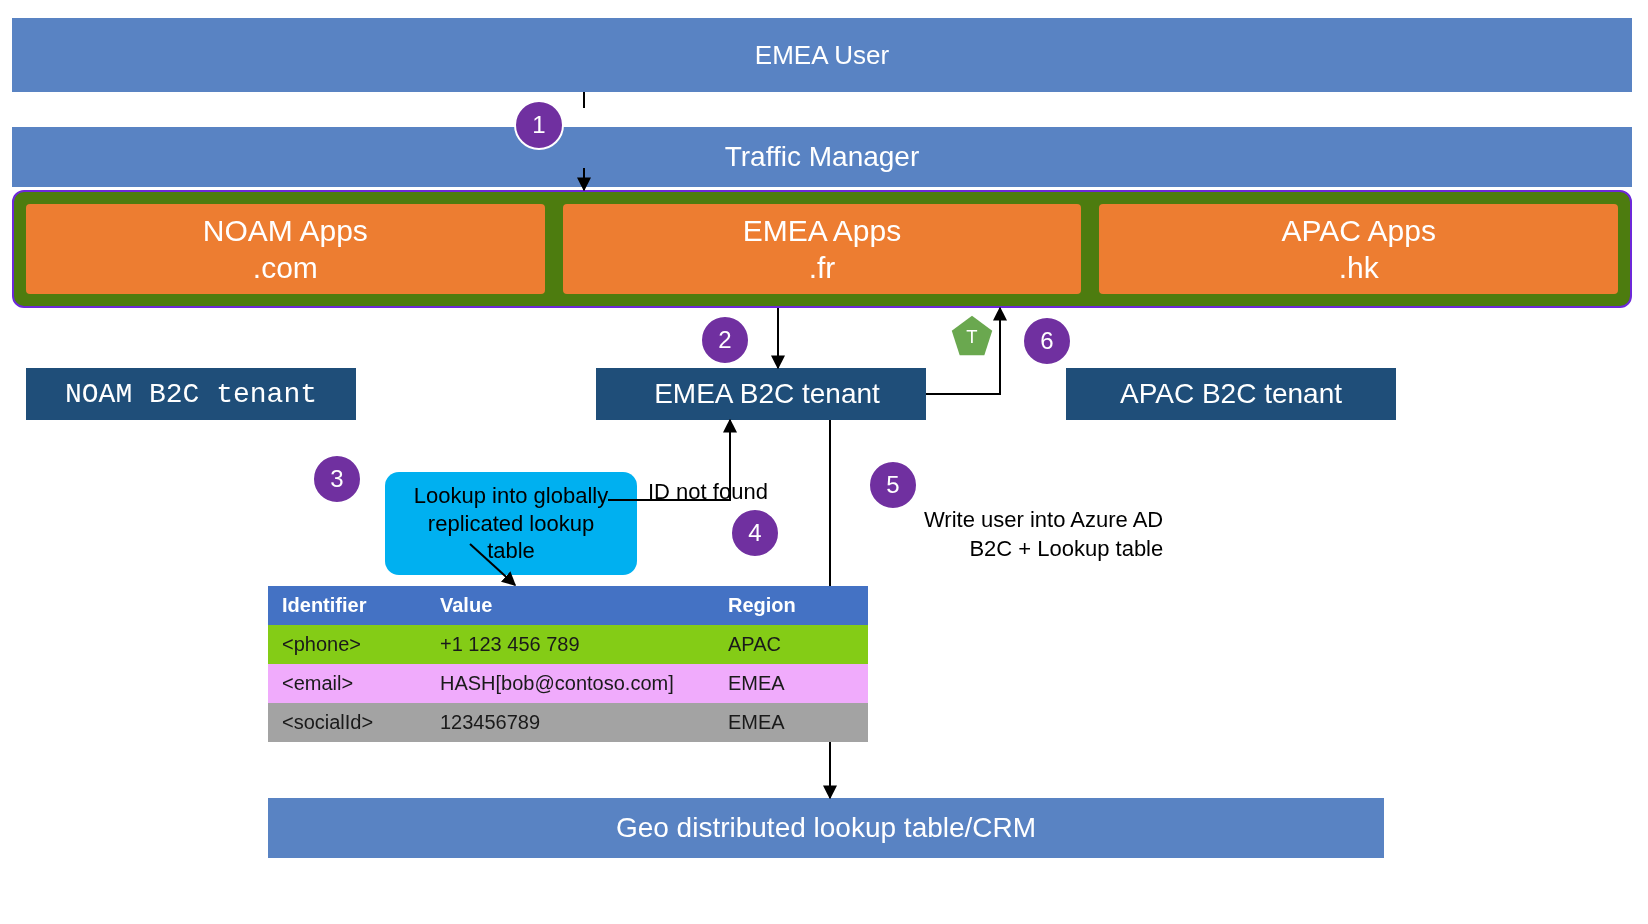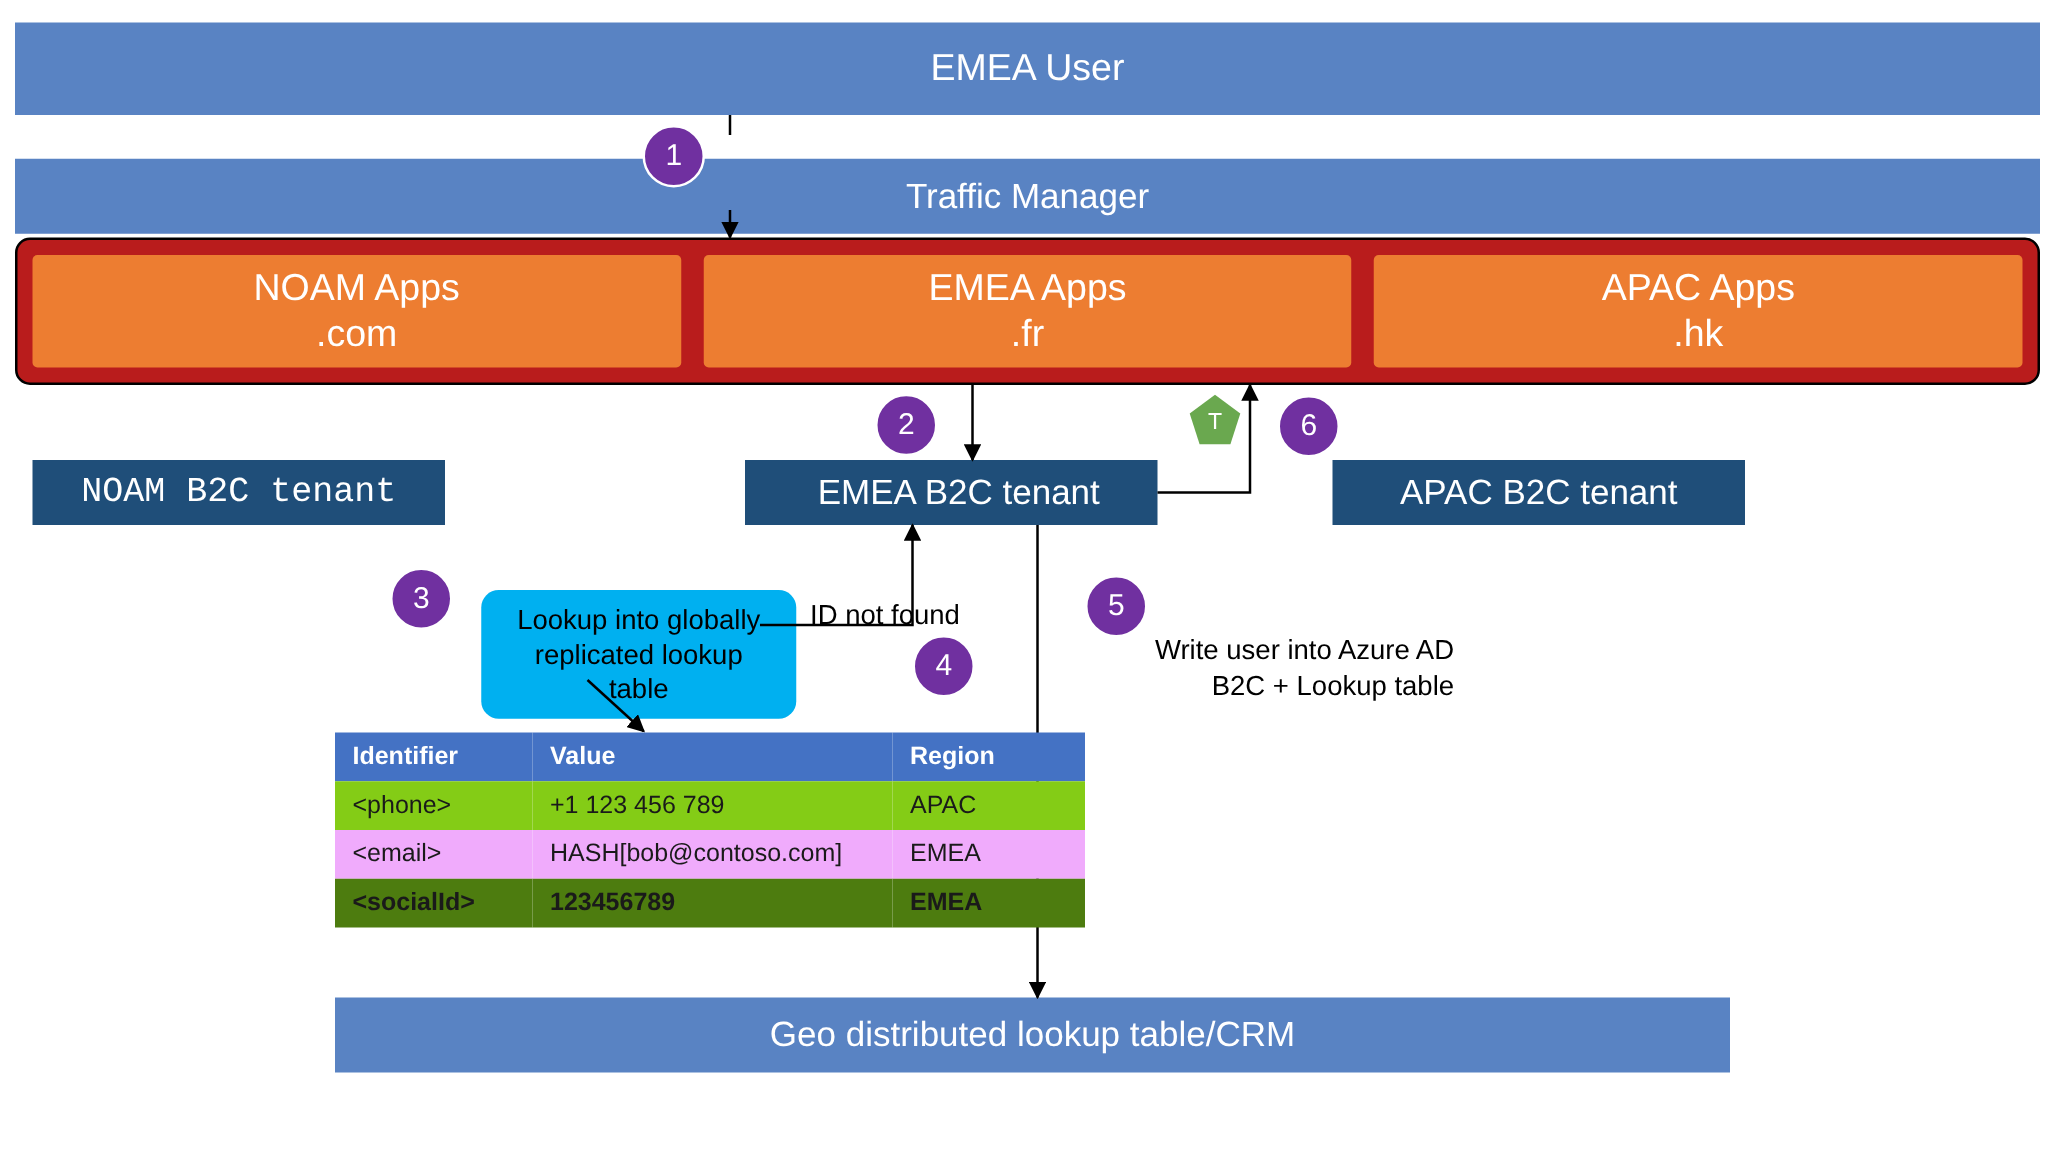--- a/index.html
+++ b/index.html
@@ -13,27 +13,27 @@
   }
   .stage { position: relative; width: 1648px; height: 924px; }
   .box { position: absolute; box-sizing: border-box; }
 
   .blue-bar {
     background: #5983c3;
     color: #ffffff;
     display: flex;
     align-items: center;
     justify-content: center;
-    font-size: 30px;
+    font-size: 26px;
   }
   .traffic-row { font-size: 28px; margin-top: 19px; }
 
   .apps-container {
-    background: #b91c1c;
-    border: 2px solid #000000;
+    background: #4d7c0f;
+    border: 2px solid #6d28d9;
     border-radius: 12px;
     display: flex;
     gap: 18px;
     padding: 12px;
   }
   .app-box {
     flex: 1 1 0;
     background: #ed7d31;
     color: #ffffff;
     border-radius: 4px;
@@ -104,21 +104,21 @@
     color: #ffffff;
     font-weight: 600;
     text-align: left;
     padding: 8px 14px;
   }
   table.lookup td {
     padding: 8px 14px;
   }
   table.lookup tr.r0 td { background: #84cc16; }
   table.lookup tr.r1 td { background: #f0abfc; }
-  table.lookup tr.r2 td { background: #4d7c0f; font-weight: bold; }
+  table.lookup tr.r2 td { background: #a3a3a3; }
 
   svg.arrows {
     position: absolute; left: 0; top: 0;
     width: 1648px; height: 924px;
     pointer-events: none;
     z-index: 4;
   }
 </style>
 </head>
 <body>

